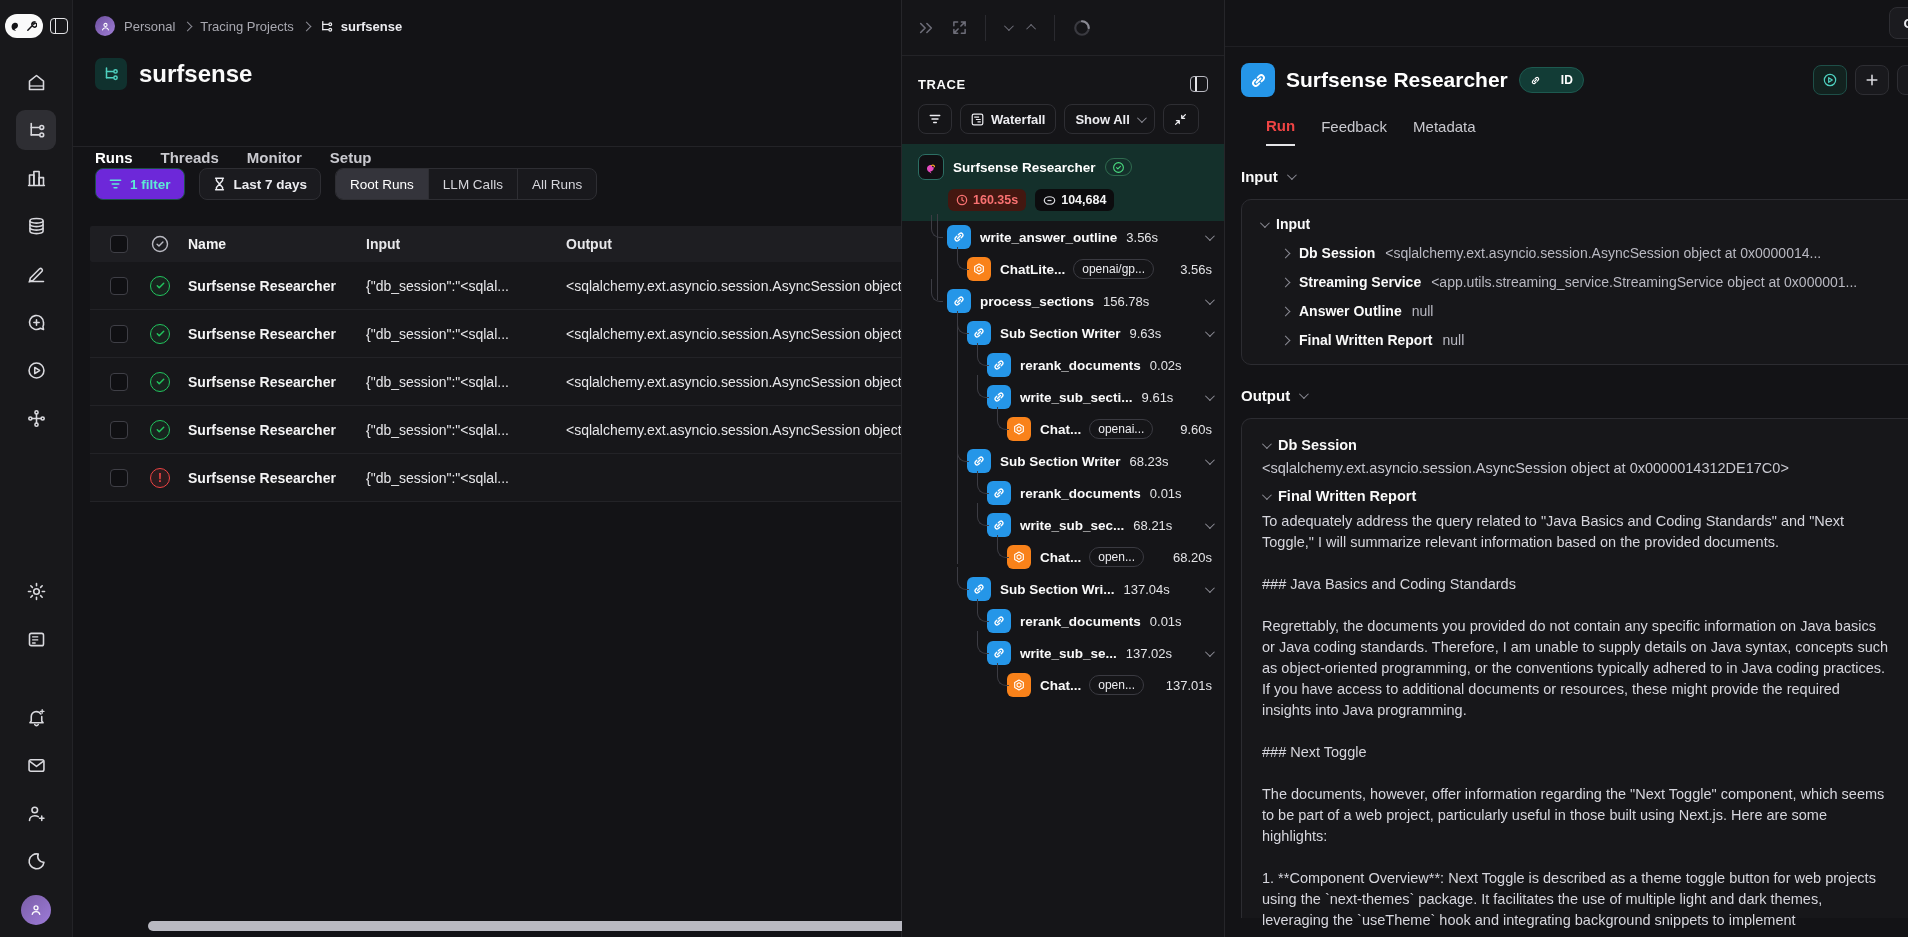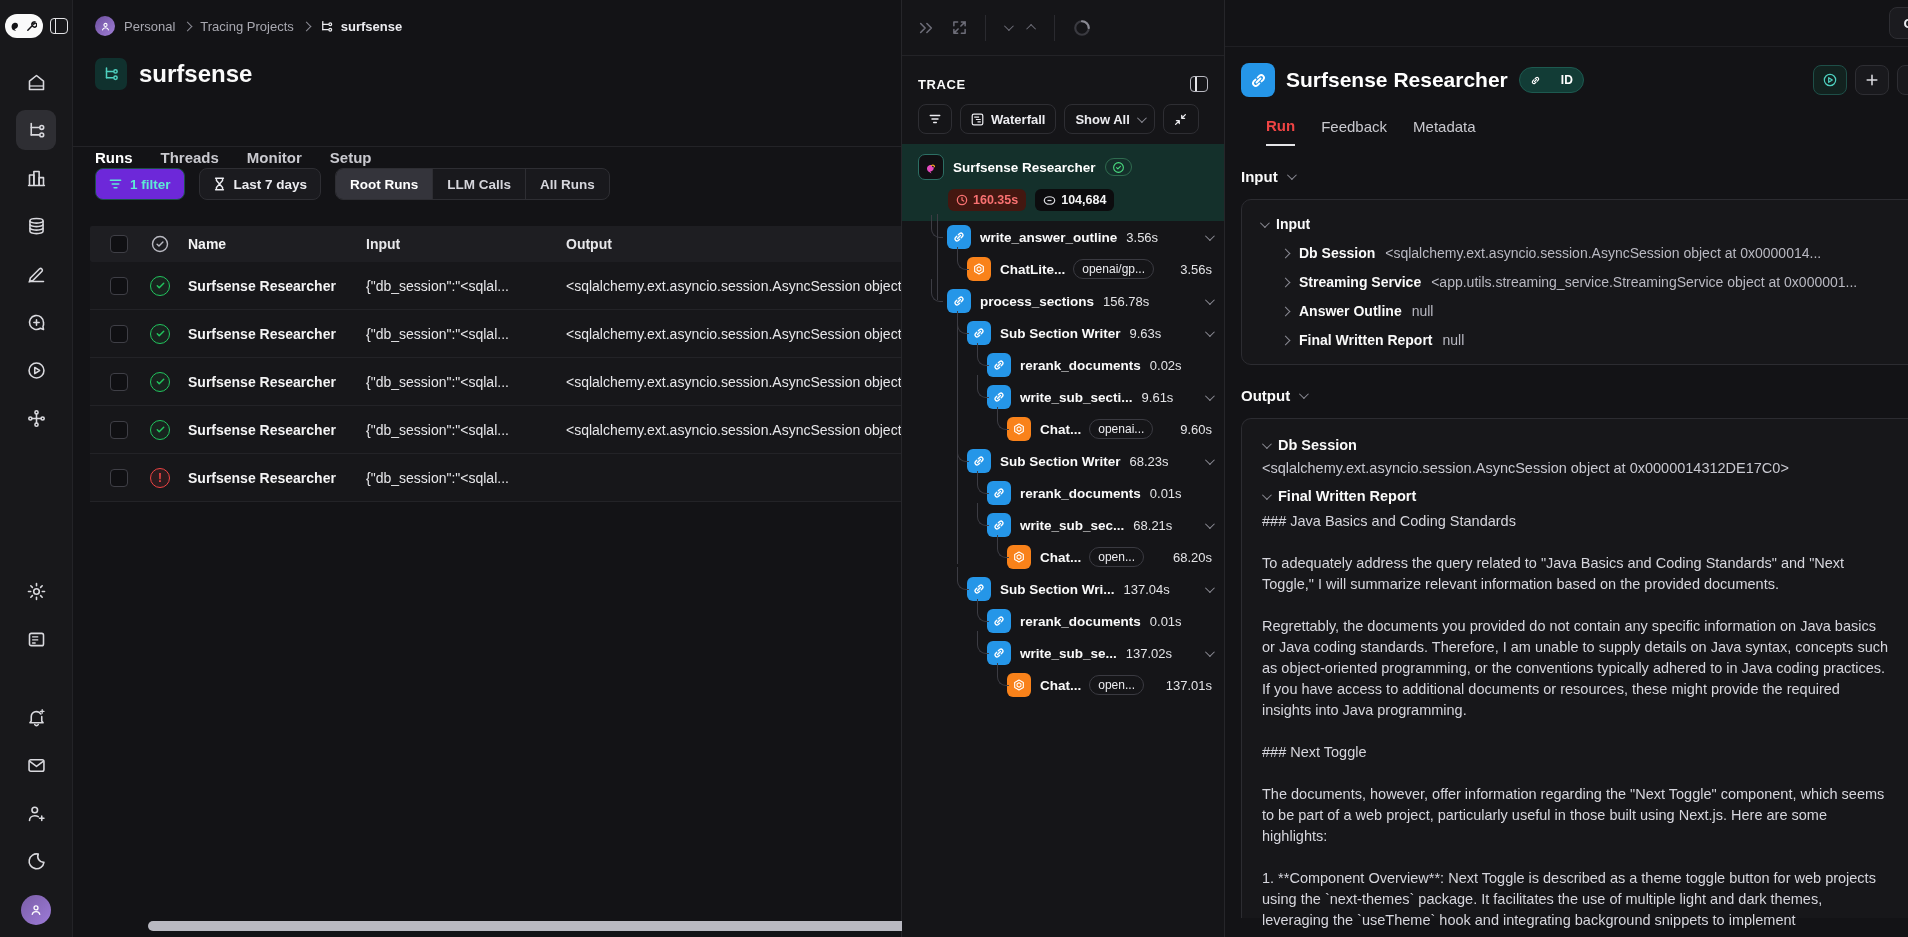--- a/index.html
+++ b/index.html
@@ -37,21 +37,21 @@
   .page-title { font-size:24px; font-weight:700; color:#fafafa; }
   .main-tabs { position:absolute; left:22px; top:118px; display:flex; gap:28px; font-size:15px;margin-top:31px; }
   .main-tabs .tab { padding-bottom:12px; color:#c9c9cf; font-weight:700; cursor:default; }
   .main-tabs .tab[data-active="true"] { color:#fff; font-weight:700; border-bottom:2px solid #e4e4e7; }
   .tabs-border { position:absolute; left:0; top:146px; width:100%; height:1px; background:#232327; }
   .filter-row { position:absolute; left:22px; top:168px; display:flex; align-items:center; gap:14px; }
   .btn { height:32px; border-radius:8px; border:1px solid #2e2e33; background:#1b1b1f; color:#ececf0;
     font-size:13.5px; font-weight:600; display:flex; align-items:center; gap:8px; padding:0 13px; }
   .btn.teal { background:#6d28d9; border-color:#1e4f48; color:#5eead4; }
   .segmented { display:flex; border:1px solid #2e2e33; border-radius:8px; overflow:hidden; height:32px; background:#19191d; }
-  .segmented .seg { padding:0 14px; display:flex; align-items:center; font-size:13.5px; font-weight:700; color:#d6d6dc; border-right:1px solid #2e2e33; }
+  .segmented .seg { padding:0 14px; display:flex; align-items:center; font-size:13.5px; font-weight:400; color:#d6d6dc; border-right:1px solid #2e2e33; }
   .segmented .seg:last-child { border-right:none; }
   .segmented .seg[data-active="true"] { background:#34343b; color:#fff; }
 
   .runs-table { position:absolute; left:17px; top:226px; right:0; }
   .t-head { height:36px; background:#1e1e22; display:flex; align-items:center; font-size:14px; font-weight:700; color:#ececf0; border-radius:2px 0 0 2px; }
   .t-row { height:48px; display:flex; align-items:center; border-bottom:1px solid #232327; font-size:14px; background:#17171a; }
   .cell-check { width:18px; height:18px; border:1.5px solid #3f3f46; border-radius:4px; background:#101013; margin-left:20px; flex:none; }
   .cell-status { width:22px; margin-left:22px; flex:none; display:flex; }
   .cell-name { width:178px; margin-left:16px; font-weight:700; color:#f4f4f5; flex:none; white-space:nowrap; overflow:hidden; }
   .cell-input { width:200px; flex:none; color:#e7e7ea; white-space:nowrap; overflow:hidden; }
@@ -827,23 +827,23 @@
         <span class="chev down"></span>
         <span>Db Session</span>
       </div>
       <div class="out-val">&lt;sqlalchemy.ext.asyncio.session.AsyncSession object at 0x0000014312DE17C0&gt;</div>
       <div class="out-key">
         <span class="chev down"></span>
         <span>Final Written Report</span>
       </div>
       <div class="out-text">
 
+          <div class="blk">To adequately address the query related to "Java Basics and Coding Standards" and "Next Toggle," I will summarize relevant information based on the provided documents.</div>
+
           <div class="blk">### Java Basics and Coding Standards</div>
-
-          <div class="blk">To adequately address the query related to "Java Basics and Coding Standards" and "Next Toggle," I will summarize relevant information based on the provided documents.</div>
 
           <div class="blk">Regrettably, the documents you provided do not contain any specific information on Java basics or Java coding standards. Therefore, I am unable to supply details on Java syntax, concepts such as object-oriented programming, or the conventions typically adhered to in Java coding practices. If you have access to additional documents or resources, these might provide the required insights into Java programming.</div>
 
           <div class="blk">### Next Toggle</div>
 
           <div class="blk">The documents, however, offer information regarding the "Next Toggle" component, which seems to be part of a web project, particularly useful in those built using Next.js. Here are some highlights:</div>
 
           <div class="blk">1. **Component Overview**: Next Toggle is described as a theme toggle button for web projects using the `next-themes` package. It facilitates the use of multiple light and dark themes, leveraging the `useTheme` hook and integrating background snippets to implement</div>
         </div>
     </div>

